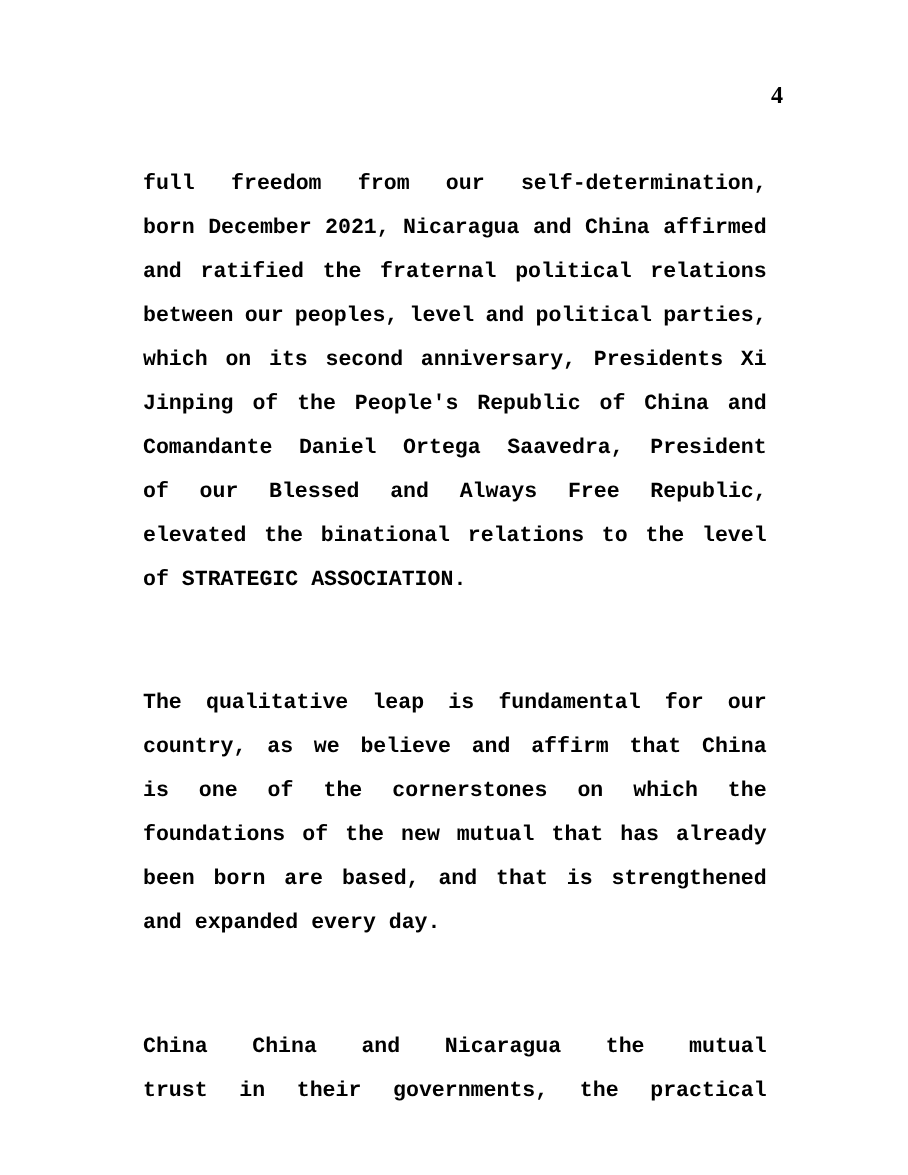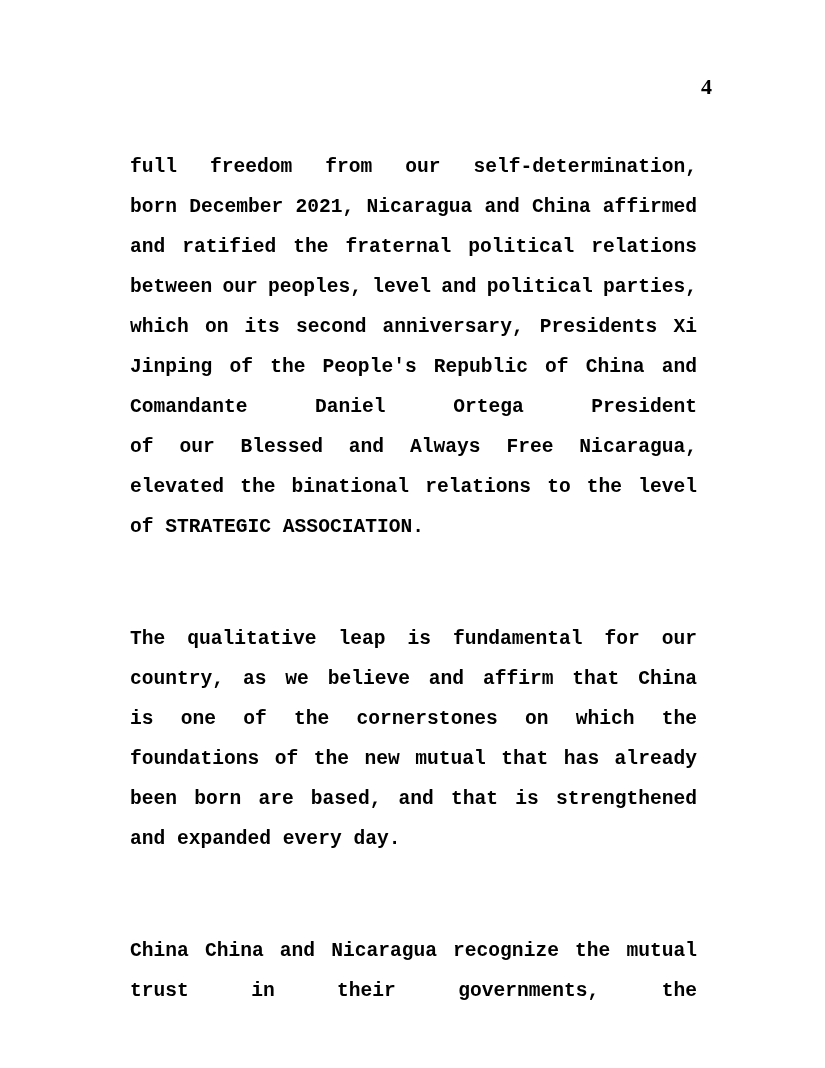--- a/index.html
+++ b/index.html
@@ -128,30 +128,31 @@
           <span class="w">People's</span>
           <span class="w">Republic</span>
           <span class="w">of</span>
           <span class="w">China</span>
           <span class="w">and</span>
         </span>
         <span class="line justified">
           <span class="w">Comandante</span>
           <span class="w">Daniel</span>
           <span class="w">Ortega</span>
+          <span class="w">Saavedra,</span>
           <span class="w">President</span>
         </span>
         <span class="line justified">
           <span class="w">of</span>
           <span class="w">our</span>
           <span class="w">Blessed</span>
           <span class="w">and</span>
           <span class="w">Always</span>
           <span class="w">Free</span>
-          <span class="w">Nicaragua,</span>
+          <span class="w">Republic,</span>
         </span>
         <span class="line justified">
           <span class="w">elevated</span>
           <span class="w">the</span>
           <span class="w">binational</span>
           <span class="w">relations</span>
           <span class="w">to</span>
           <span class="w">the</span>
           <span class="w">level</span>
         </span>
@@ -210,27 +211,27 @@
         </span>
         <span class="line flush"><span class="w">and expanded every day.</span></span>
       </p>
       <div class="para-gap"></div>
       <p class="para">
         <span class="line justified">
           <span class="w">China</span>
           <span class="w">China</span>
           <span class="w">and</span>
           <span class="w">Nicaragua</span>
-          <span class="w">recognize</span>
           <span class="w">the</span>
           <span class="w">mutual</span>
         </span>
         <span class="line justified">
           <span class="w">trust</span>
           <span class="w">in</span>
           <span class="w">their</span>
           <span class="w">governments,</span>
           <span class="w">the</span>
+          <span class="w">practical</span>
         </span>
       </p>
     </div>
 
 </div>
 
 </body></html>

